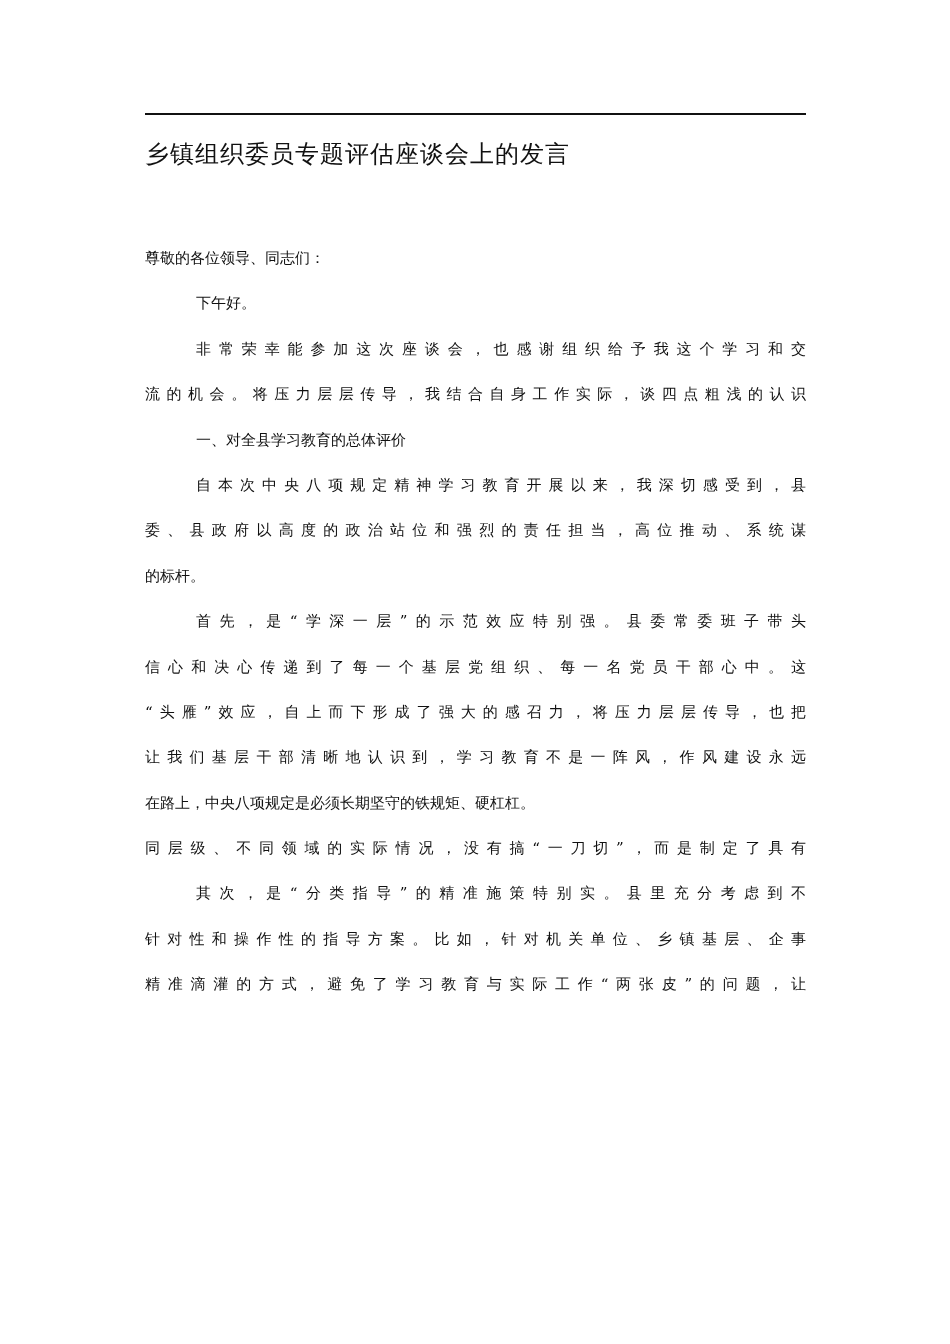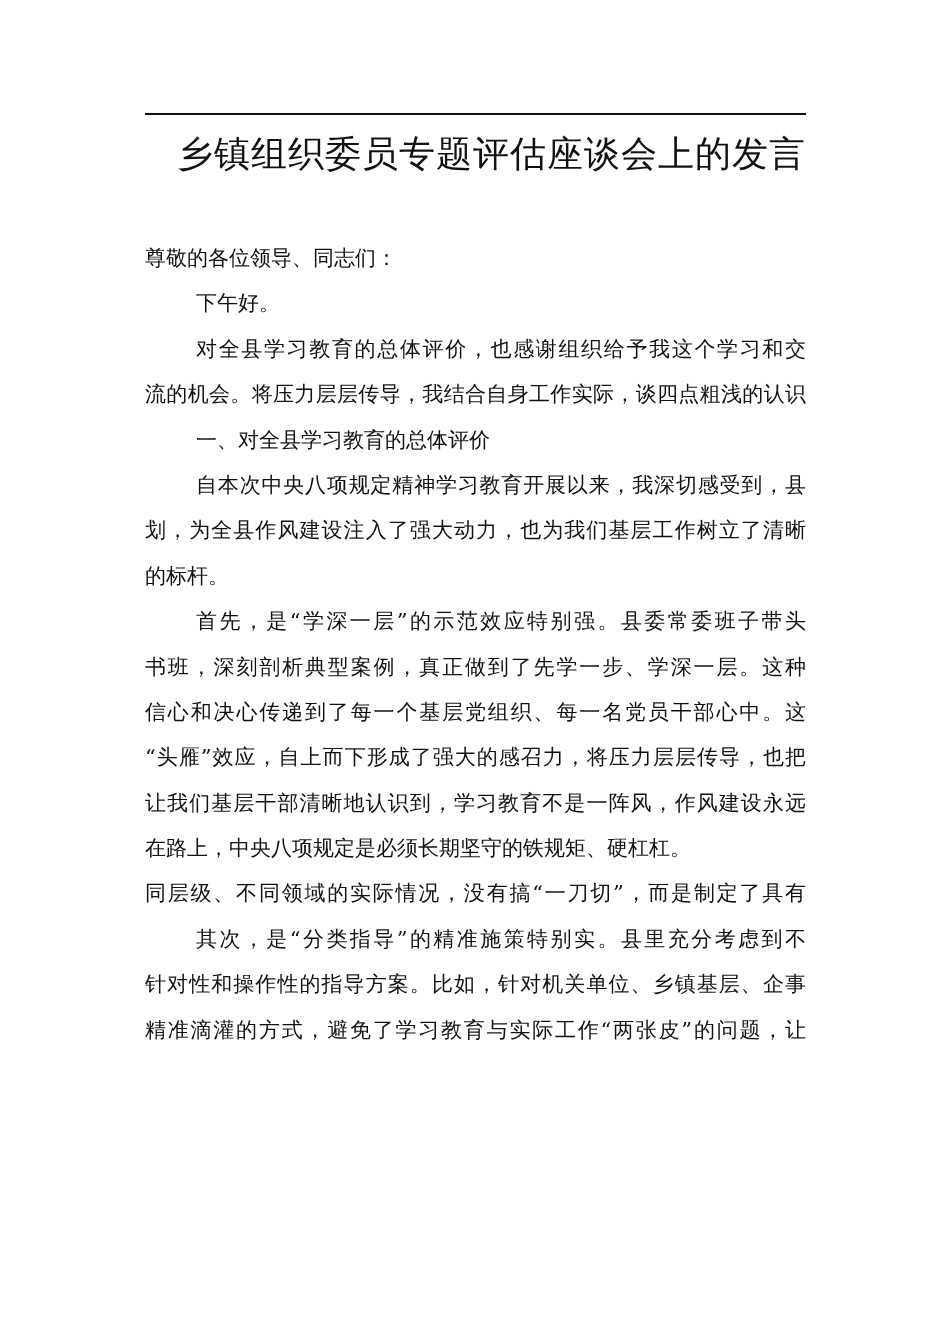--- a/index.html
+++ b/index.html
@@ -1,43 +1,42 @@
 <!DOCTYPE html>
 <html><head>
 <meta charset="utf-8">
 <style>
   html, body { margin: 0; padding: 0; background: #ffffff; }
   body { width: 950px; height: 1344px; position: relative; overflow: hidden;
          font-family: "DejaVu Serif", "Liberation Serif", serif; color: #111; }
   .rule { position: absolute; left: 145px; top: 113px; width: 661px; height: 2px; background: #111; }
-  .title { position: absolute; left: 145px; top: 132px; width: 661px; text-align: right;
-           font-size: 36px; letter-spacing: 1px; line-height: 44px; white-space: nowrap; }
+  .title { position: absolute; left: 145px; top: 132px; width: 661px; text-align: left;
+           font-size: 24px; letter-spacing: 1px; line-height: 44px; white-space: nowrap; }
   .body { position: absolute; left: 145px; top: 236px; width: 661px; }
-  .line { height: 45.4px; line-height: 45.4px; font-size: 21px; white-space: nowrap;
+  .line { height: 45.4px; line-height: 45.4px; font-size: 15px; white-space: nowrap;
           text-align: justify; text-align-last: justify; }
   .line.last { text-align-last: left; }
   .indent { padding-left: 51px; }
 </style>
 </head>
 <body>
 
 <div class="rule"></div>
 <div class="title">乡镇组织委员专题评估座谈会上的发言</div>
 
 <div class="body" id="doc-body">
     <div class="line last">尊敬的各位领导、同志们：</div>
     <div class="line indent last">下午好。</div>
-    <div class="line indent">对全县学习教育的总体评价，也感谢组织给予我这个学习和交</div>
+    <div class="line indent">非常荣幸能参加这次座谈会，也感谢组织给予我这个学习和交</div>
     <div class="line">流的机会。将压力层层传导，我结合自身工作实际，谈四点粗浅的认识</div>
     <div class="line indent last">一、对全县学习教育的总体评价</div>
     <div class="line indent">自本次中央八项规定精神学习教育开展以来，我深切感受到，县</div>
-    <div class="line">划，为全县作风建设注入了强大动力，也为我们基层工作树立了清晰</div>
+    <div class="line">委、县政府以高度的政治站位和强烈的责任担当，高位推动、系统谋</div>
     <div class="line last">的标杆。</div>
     <div class="line indent">首先，是“学深一层”的示范效应特别强。县委常委班子带头</div>
-    <div class="line">书班，深刻剖析典型案例，真正做到了先学一步、学深一层。这种</div>
     <div class="line">信心和决心传递到了每一个基层党组织、每一名党员干部心中。这</div>
     <div class="line">“头雁”效应，自上而下形成了强大的感召力，将压力层层传导，也把</div>
     <div class="line">让我们基层干部清晰地认识到，学习教育不是一阵风，作风建设永远</div>
     <div class="line last">在路上，中央八项规定是必须长期坚守的铁规矩、硬杠杠。</div>
     <div class="line">同层级、不同领域的实际情况，没有搞“一刀切”，而是制定了具有</div>
     <div class="line indent">其次，是“分类指导”的精准施策特别实。县里充分考虑到不</div>
     <div class="line">针对性和操作性的指导方案。比如，针对机关单位、乡镇基层、企事</div>
     <div class="line">精准滴灌的方式，避免了学习教育与实际工作“两张皮”的问题，让</div>
   </div>
 

